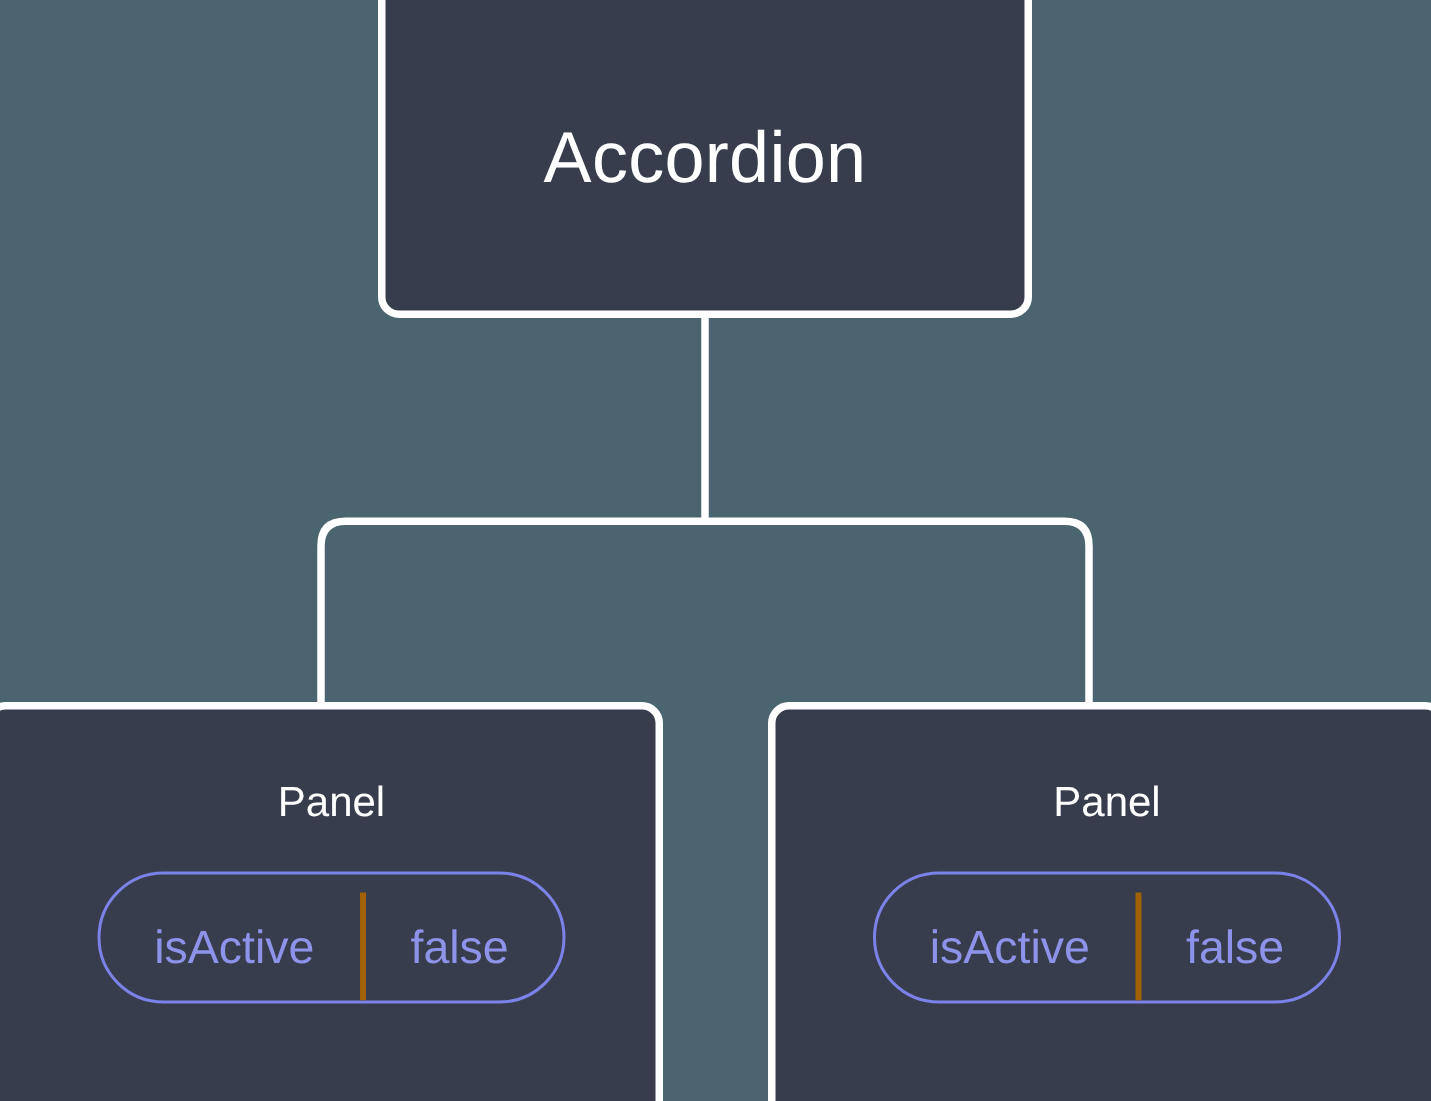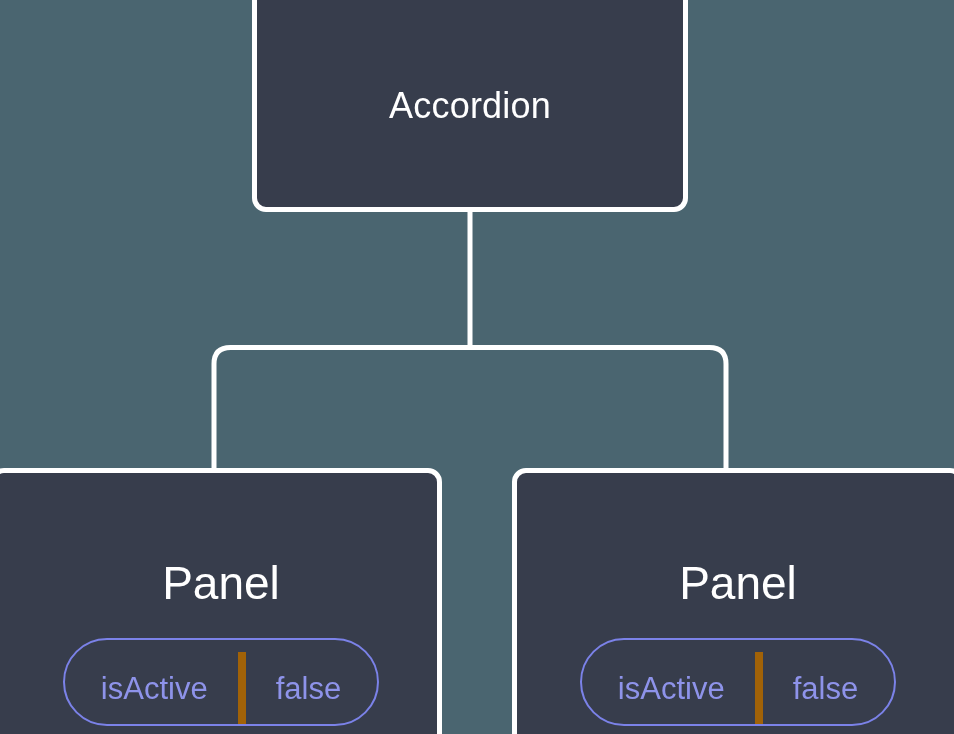--- a/index.html
+++ b/index.html
@@ -44,21 +44,21 @@
     top: -14px;
     width: 436px;
     height: 226px;
     display: flex;
     align-items: center;
     justify-content: center;
     padding-top: 14px;
   }
   .root-title {
     color: #ffffff;
-    font-size: 36px;
+    font-size: 48px;
     font-weight: 400;
     letter-spacing: 0.2px;
     line-height: 1;
     white-space: nowrap;
   }
 
   
   .panel-node {
     top: 468px;
     height: 290px;
@@ -80,26 +80,25 @@
   #node-panel-1 .panel-inner {
     display: flex;
     flex-direction: column;
     align-items: center;
   }
   
   #node-panel-0 .panel-inner { transform: translateX(5px); }
 
   .panel-title {
     color: #ffffff;
-    font-size: 46px;
+    font-size: 28px;
     font-weight: 400;
     line-height: 1;
     white-space: nowrap;
     margin-bottom: 32px;
-    margin-top: 39px;
   }
 
   
   .badge {
     display: flex;
     align-items: stretch;
     height: 88px;
     border: 2px solid #7b82e8;
     border-radius: 999px;
     box-sizing: border-box;
@@ -114,21 +113,21 @@
     font-weight: 400;
     line-height: 1;
     white-space: nowrap;
     margin-top: 12px;
   }
   .badge-key {
     padding: 0 30px 0 36px;
   }
   .badge-value {
     padding: 0 36px 0 30px;
-    border-left: 8px solid #a16207;
+    border-left: 4px solid #a16207;
   }
 </style>
 </head>
 <body>
 
 <div id="stage">
 
   <svg id="edges" viewBox="0 0 954 734" width="954" height="734" aria-hidden="true">
 
     <path d="M 470 210 L 470 347.5" fill="none" stroke="#ffffff" stroke-width="5" stroke-linecap="butt"></path>

